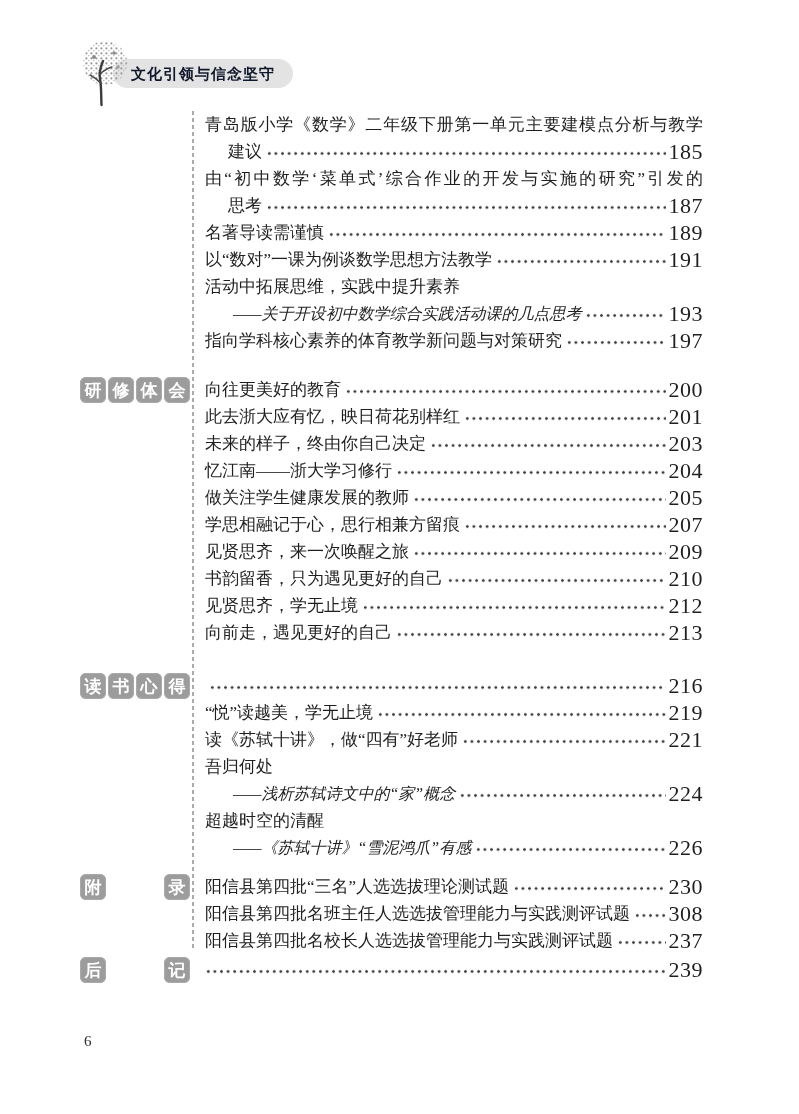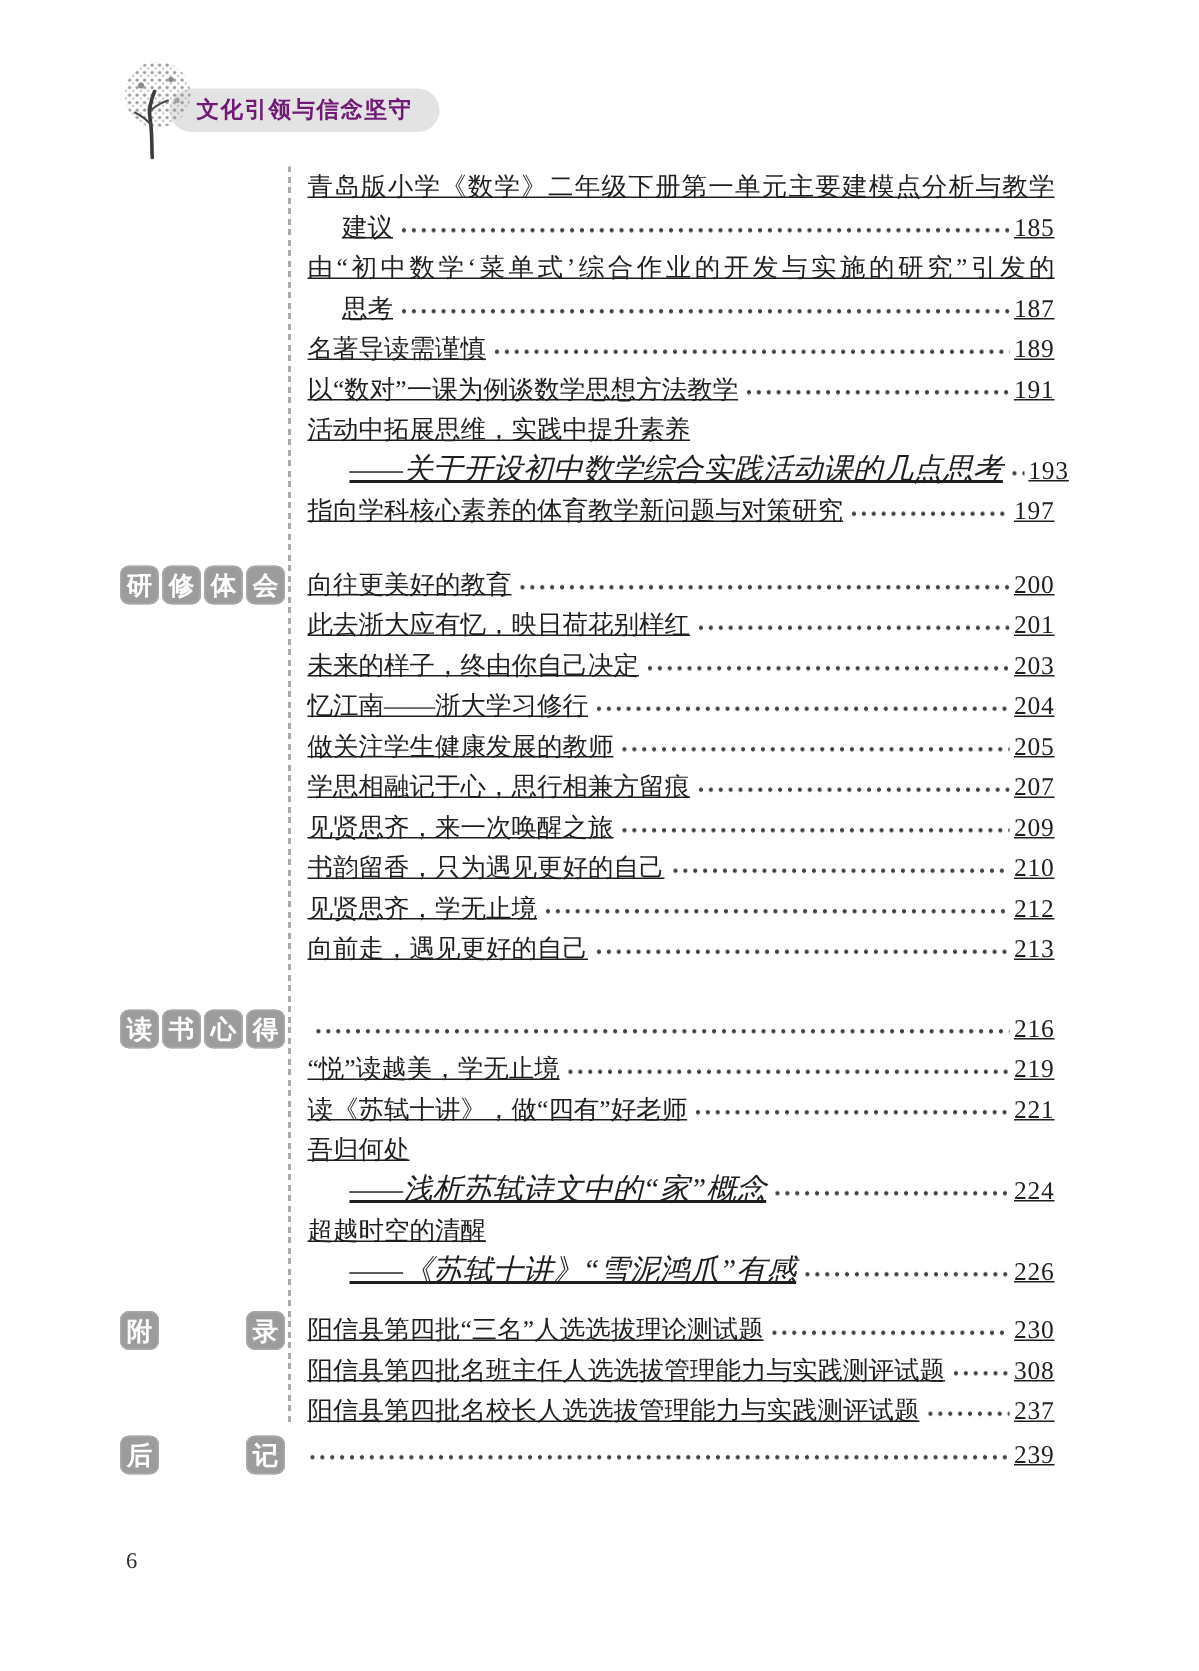--- a/index.html
+++ b/index.html
@@ -3,51 +3,51 @@
 <meta charset="utf-8">
 <style>
   html,body{margin:0;padding:0;background:#ffffff;}
   .page{position:relative;width:799px;height:1114px;background:#fff;overflow:hidden;
         font-family:"Liberation Serif","DejaVu Serif",serif;color:#1f1f1f;}
 
   
   .pill{position:absolute;left:113px;top:59px;height:29px;line-height:29px;
         padding:0 18px;border-radius:15px;background:#e3e3e3;
         font-family:"Liberation Sans","DejaVu Sans",sans-serif;
-        font-weight:bold;font-size:15px;color:#701a75;letter-spacing:1px;}
+        font-weight:bold;font-size:15px;color:#0f172a;letter-spacing:1px;}
   .logo{position:absolute;left:70px;top:37px;width:66px;height:70px;}
 
   
   .vrule{position:absolute;left:192px;top:111px;width:2px;height:838px;
          background:repeating-linear-gradient(to bottom,#ababab 0 4px,transparent 4px 7px);}
 
   
   .main{position:absolute;left:205px;top:111px;width:498px;}
   .section{position:relative;}
   .sec1{margin-top:22px;}
   .sec2{margin-top:26px;}
   .sec3{margin-top:12px;}
   .sec4{margin-top:2px;}
 
   .label{position:absolute;left:-125px;top:1px;width:110px;display:flex;justify-content:space-between;}
   .chip{width:26px;height:26px;border-radius:6px;background:#9c9c9c;color:#fff;
         font-family:"Liberation Sans","DejaVu Sans",sans-serif;font-weight:bold;font-size:17px;
         display:flex;align-items:center;justify-content:center;box-shadow:inset 0 0 0 1px #aaa;}
 
-  .row{display:flex;align-items:center;line-height:27px;font-size:17px;text-decoration:underline;}
+  .row{display:flex;align-items:center;line-height:27px;font-size:17px;}
   .row .t{white-space:nowrap;}
   .leader{flex:1 1 auto;align-self:stretch;min-width:10px;margin:0 3px 0 4px;
           background-image:radial-gradient(circle,#3f3f3f 1.1px,rgba(0,0,0,0) 1.6px);
           background-size:6.6px 6.6px;background-repeat:repeat-x;
           background-position:0 calc(50% + 2px);}
-  .pg{font-size:17px;letter-spacing:0.5px;}
+  .pg{font-size:22px;letter-spacing:0.5px;}
 
   .jfull .t{display:block;width:100%;white-space:normal;text-align:justify;text-align-last:justify;}
   .indent1 .t{padding-left:23px;}
-  .subtitle .t{padding-left:28px;font-style:italic;font-size:20px;}
+  .subtitle .t{padding-left:28px;font-style:italic;font-size:16px;}
   .dotsonly .leader{margin-left:0;}
 
   .folio{position:absolute;left:84px;top:1033px;font-size:15px;color:#2e2e2e;}
 </style>
 </head>
 <body>
 
 <div class="page">
 
   <div class="pill">文化引领与信念坚守</div>

